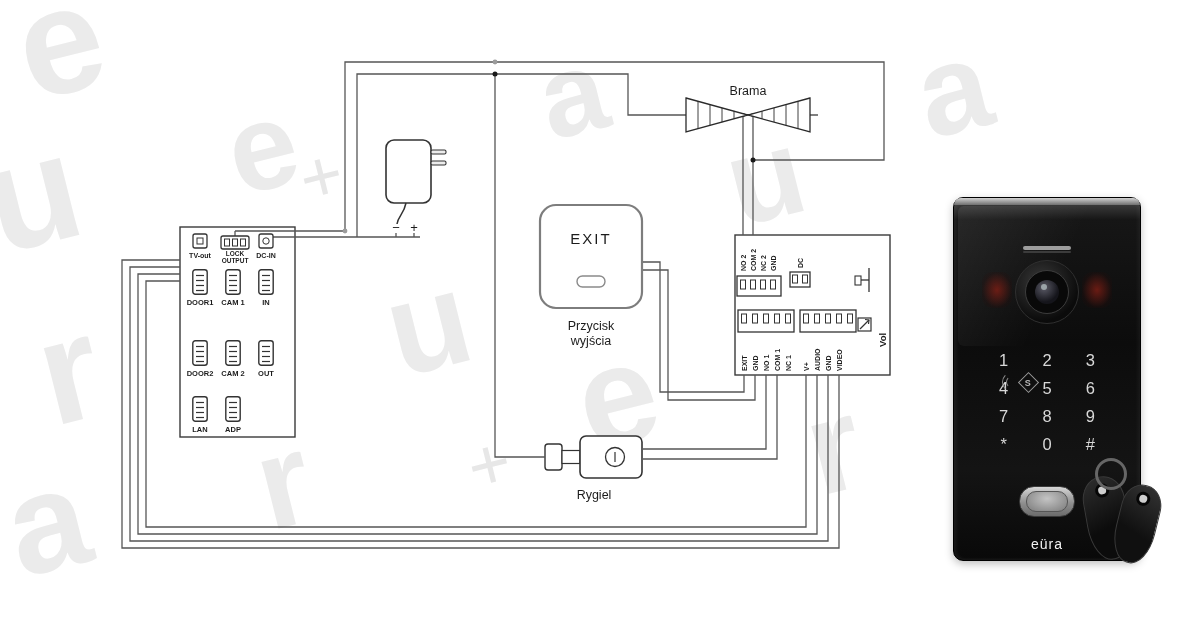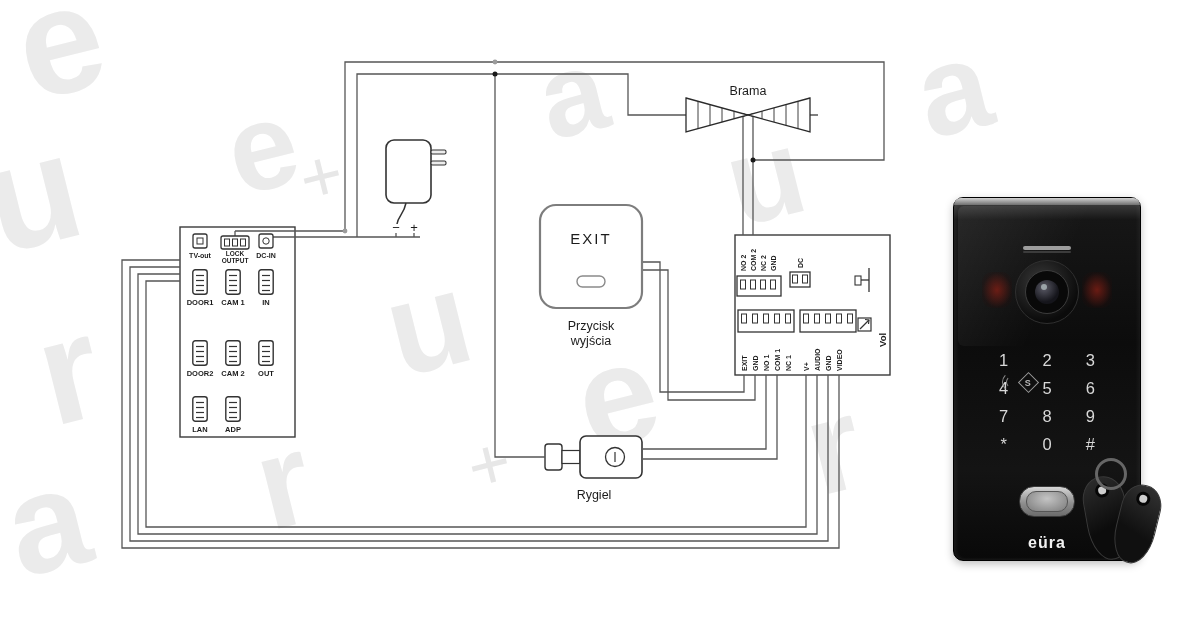--- a/index.html
+++ b/index.html
@@ -55,21 +55,21 @@
   .rfid-wave2{left:0;top:4px;width:18px;height:18px}
   .rfid-diamond{position:absolute;right:2px;top:7px;width:13px;height:13px;border:1.4px solid #9a9a9a;
                 transform:rotate(45deg);display:flex;align-items:center;justify-content:center}
   .rfid-s{transform:rotate(-45deg);font-style:normal;font-size:9px;color:#b8b8b8;font-weight:bold}
   .st-bell{position:absolute;left:50%;transform:translateX(-50%);top:288px;width:54px;height:29px;
            border-radius:15px;border:1px solid #3a3a3a;
            background:linear-gradient(180deg,#d6d6d6,#8f8f8f 55%,#6c6c6c)}
   .st-bell-inner{display:block;margin:4px auto 0;width:40px;height:19px;border-radius:10px;border:1px solid #565656;
                  background:radial-gradient(ellipse at 50% 35%,#c4c4c4,#7b7b7b)}
   .st-logo{position:absolute;left:0;right:0;bottom:8px;text-align:center;color:#f2f2f2;
-           font-weight:bold;font-size:16px;letter-spacing:1px}
+           font-weight:normal;font-size:14px;letter-spacing:1px}
   
   .keyring{position:absolute;left:1095px;top:458px;width:26px;height:26px;border:3.5px solid #666;
            border-radius:50%;z-index:4}
   .fob{position:absolute;z-index:3;border:1px solid #3a3a3a}
   .fob1{left:1086px;top:476px;width:40px;height:82px;transform:rotate(-10deg);
         border-radius:20px 20px 20px 20px/24px 24px 36px 36px;
         background:linear-gradient(160deg,#2e2e2e,#0c0c0c 60%)}
   .fob2{left:1117px;top:484px;width:38px;height:78px;transform:rotate(14deg);
         border-radius:19px 19px 19px 19px/23px 23px 34px 34px;
         background:linear-gradient(200deg,#343434,#101010 60%)}

